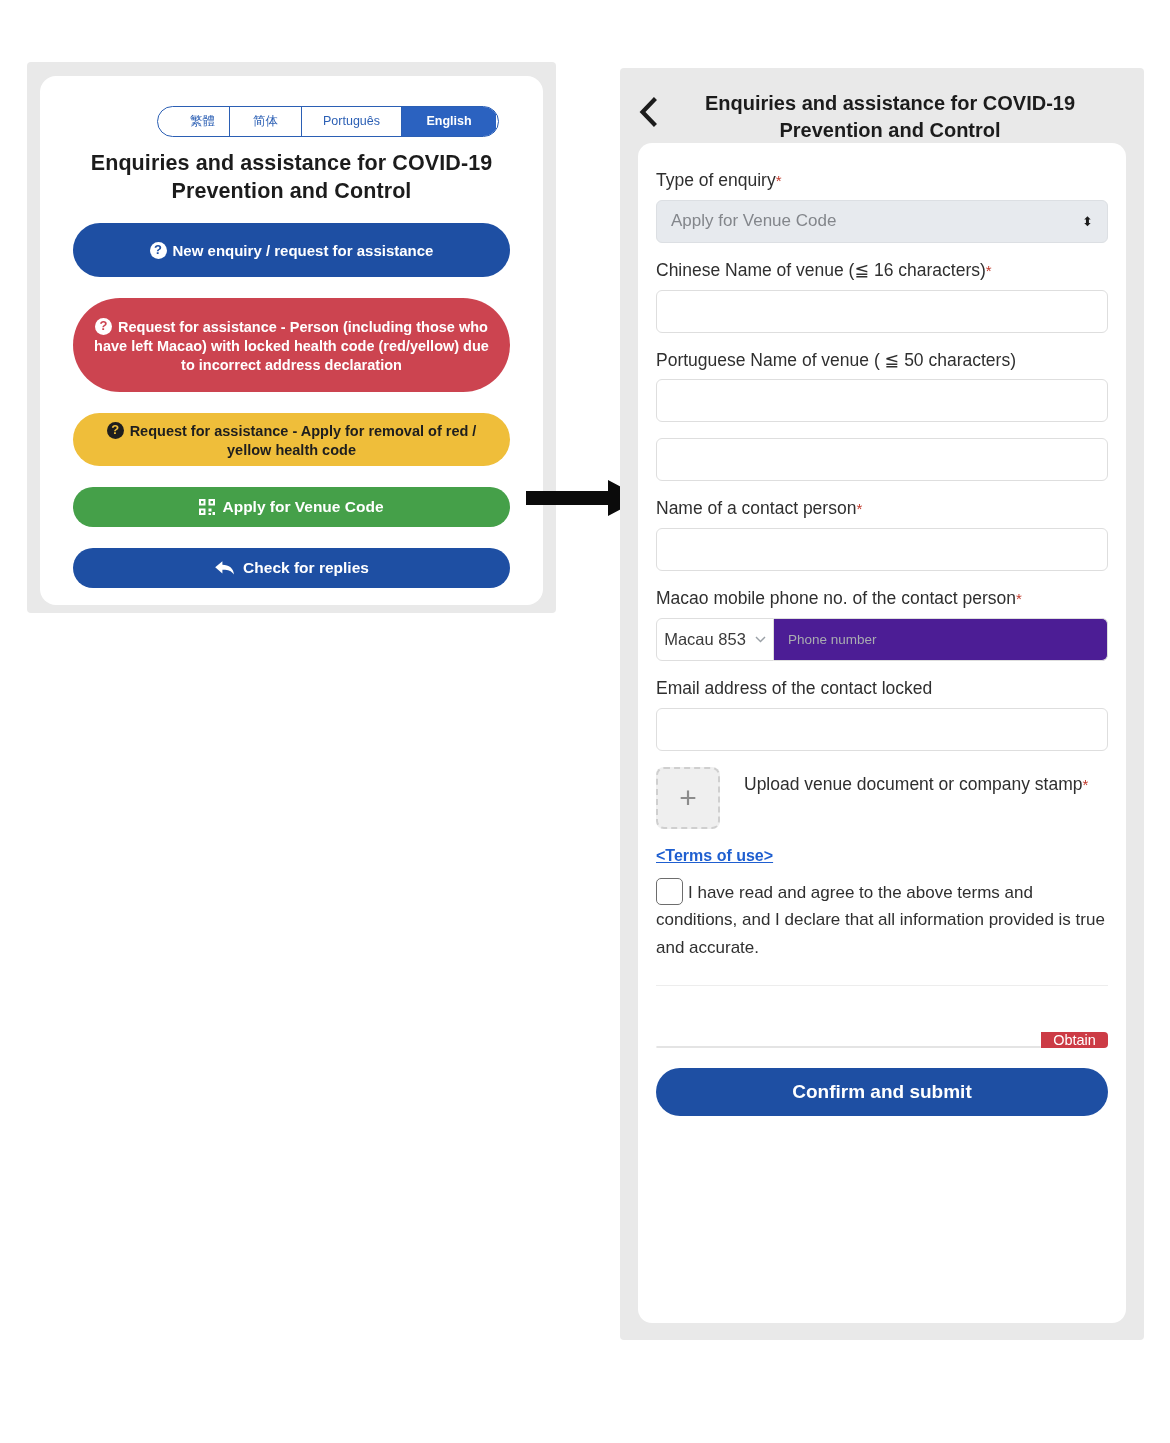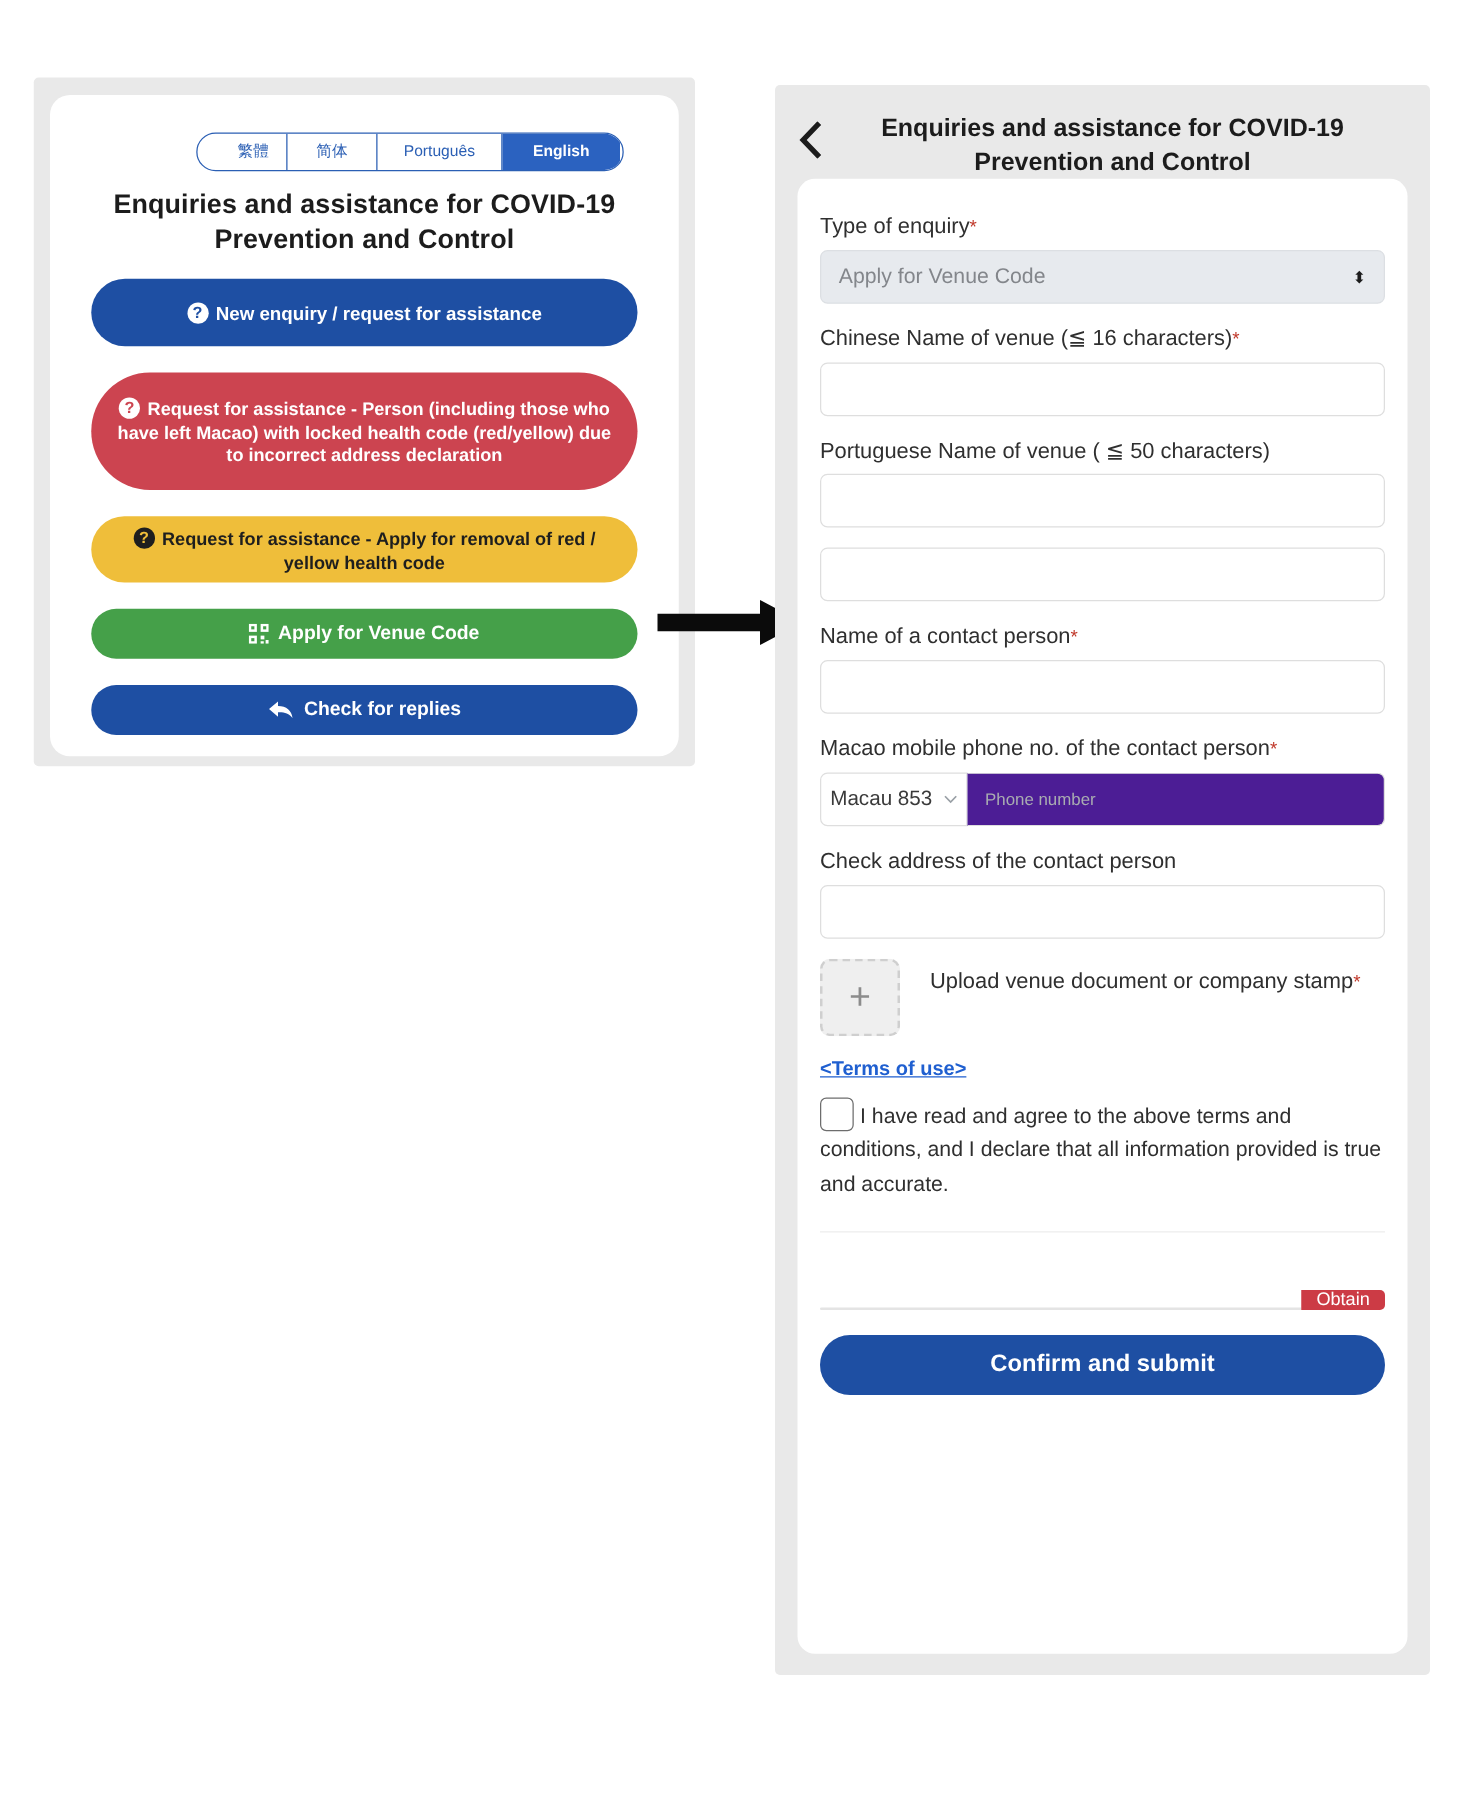--- a/index.html
+++ b/index.html
@@ -379,21 +379,21 @@
         <div class="phone-cc">
           <span>Macau 853</span>
           <svg width="11" height="7" viewBox="0 0 11 7">
             <path d="M1 1 L5.5 5.6 L10 1" stroke="#9aa0a6" stroke-width="1.4" fill="none"></path>
           </svg>
         </div>
         <div class="phone-num">Phone number</div>
       </div>
 
       
-      <div class="f-label">Check address of the contact person</div>
+      <div class="f-label">Email address of the contact locked</div>
       <div class="f-input"></div>
 
       
       <div class="upload-row">
         <div class="upload-box">+</div>
         <div class="upload-text">
           <span>Upload venue document or company stamp</span><span class="req">*</span>
         </div>
       </div>
 

